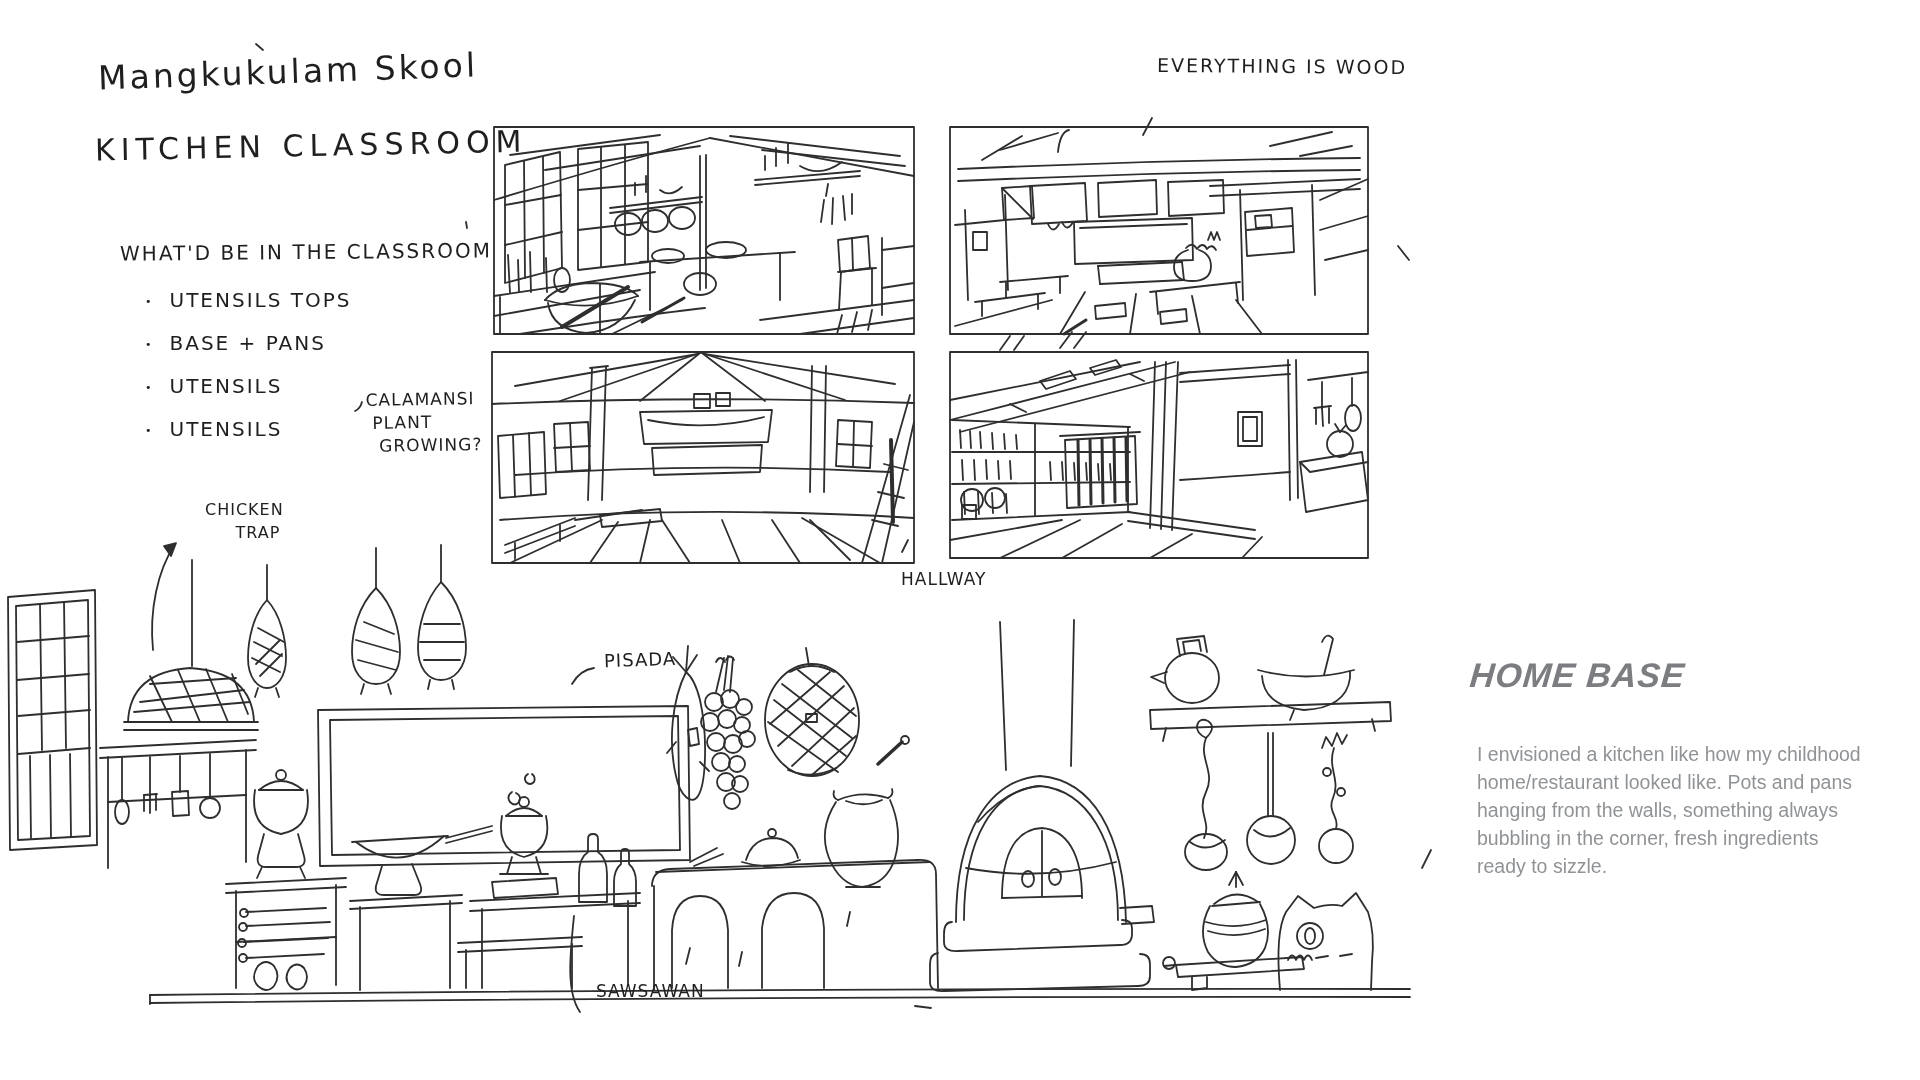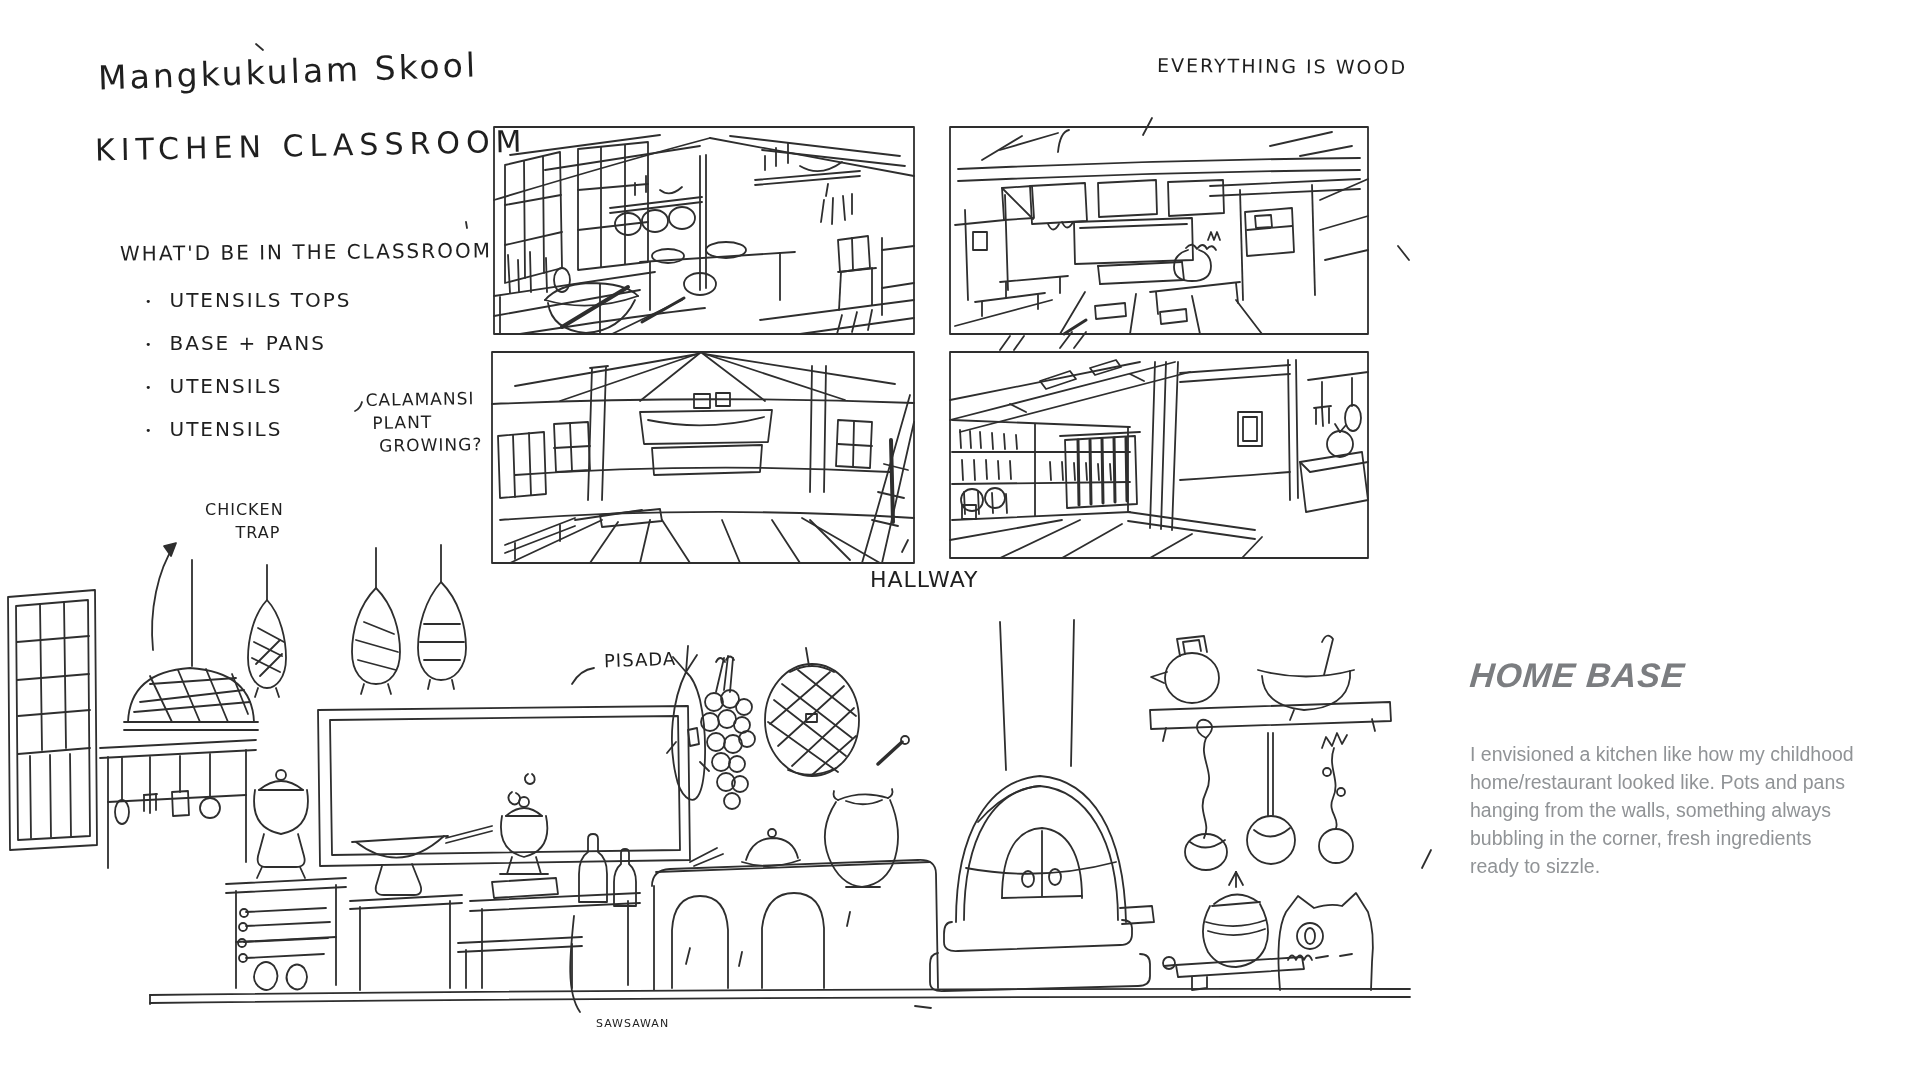--- a/index.html
+++ b/index.html
@@ -11,21 +11,21 @@
   .title-1{font-size:33px;letter-spacing:3px;transform:rotate(-2deg);}
   .title-2{font-size:30px;letter-spacing:6px;transform:rotate(-1.2deg);}
   .list-head{font-size:20px;letter-spacing:2px;transform:rotate(-0.5deg);}
   .list{font-size:20px;letter-spacing:2px;}
   .list-item{height:43px;display:flex;align-items:flex-start;}
   .bullet{font-size:11px;margin-right:16px;margin-top:7px;}
   .note{font-size:17px;letter-spacing:1px;line-height:23px;}
   .clean{font-family:"Liberation Sans","DejaVu Sans",sans-serif;}
   .homebase-h{font-size:34px;font-weight:700;font-style:italic;color:#7b7d80;letter-spacing:1px;transform:skewX(-5deg);}
   .body-col{width:392px;color:#909396;font-size:19.5px;line-height:28px;}
-  .body-col p{margin:0 0 26px 0;}
+  .body-col p{margin:0 0 26px 7px;}
   svg path, svg rect, svg line, svg ellipse, svg circle, svg polyline{vector-effect:non-scaling-stroke;}
 </style>
 </head>
 <body>
 
 <svg id="sketch-svg" width="1920" height="1080" viewBox="0 0 1920 1080" fill="none" stroke="#2e2e2e" stroke-width="1.8" stroke-linecap="round" stroke-linejoin="round">
 
   <g>
     <path d="M256,44 l7,6"></path>
     <path d="M1398,246 l11,14"></path>
@@ -632,20 +632,20 @@
       <span>UTENSILS</span>
     </div>
 </div>
 
 <div class="abs hand note prewrap" style="left:366px;top:388px;transform:rotate(-1deg);">CALAMANSI
  PLANT
   GROWING?</div>
 <div class="abs hand note prewrap" style="left:168px;top:498px;font-size:16px;margin-left:37px;">CHICKEN
      TRAP</div>
 <div class="abs hand note" style="left:1157px;top:55px;font-size:19px;letter-spacing:2px;transform:rotate(0.5deg);">EVERYTHING IS WOOD</div>
-<div class="abs hand note" style="left:870px;top:568px;font-size:22px;">HALLWAY</div>
+<div class="abs hand note" style="left:901px;top:568px;font-size:17px;">HALLWAY</div>
 <div class="abs hand note" style="left:604px;top:648px;font-size:18px;transform:rotate(-2deg);">PISADA</div>
-<div class="abs hand note" style="left:596px;top:1012px;font-size:11px;">SAWSAWAN</div>
+<div class="abs hand note" style="left:596px;top:980px;font-size:17px;">SAWSAWAN</div>
 
 <div class="abs clean homebase-h" style="left:1470px;top:656px;">HOME BASE</div>
 <div class="abs clean body-col" style="left:1470px;top:740px;">
   <p>I envisioned a kitchen like how my childhood home/restaurant looked like. Pots and pans hanging from the walls, something always bubbling in the corner, fresh ingredients ready to sizzle.</p>
 </div>
 
 </body></html>

